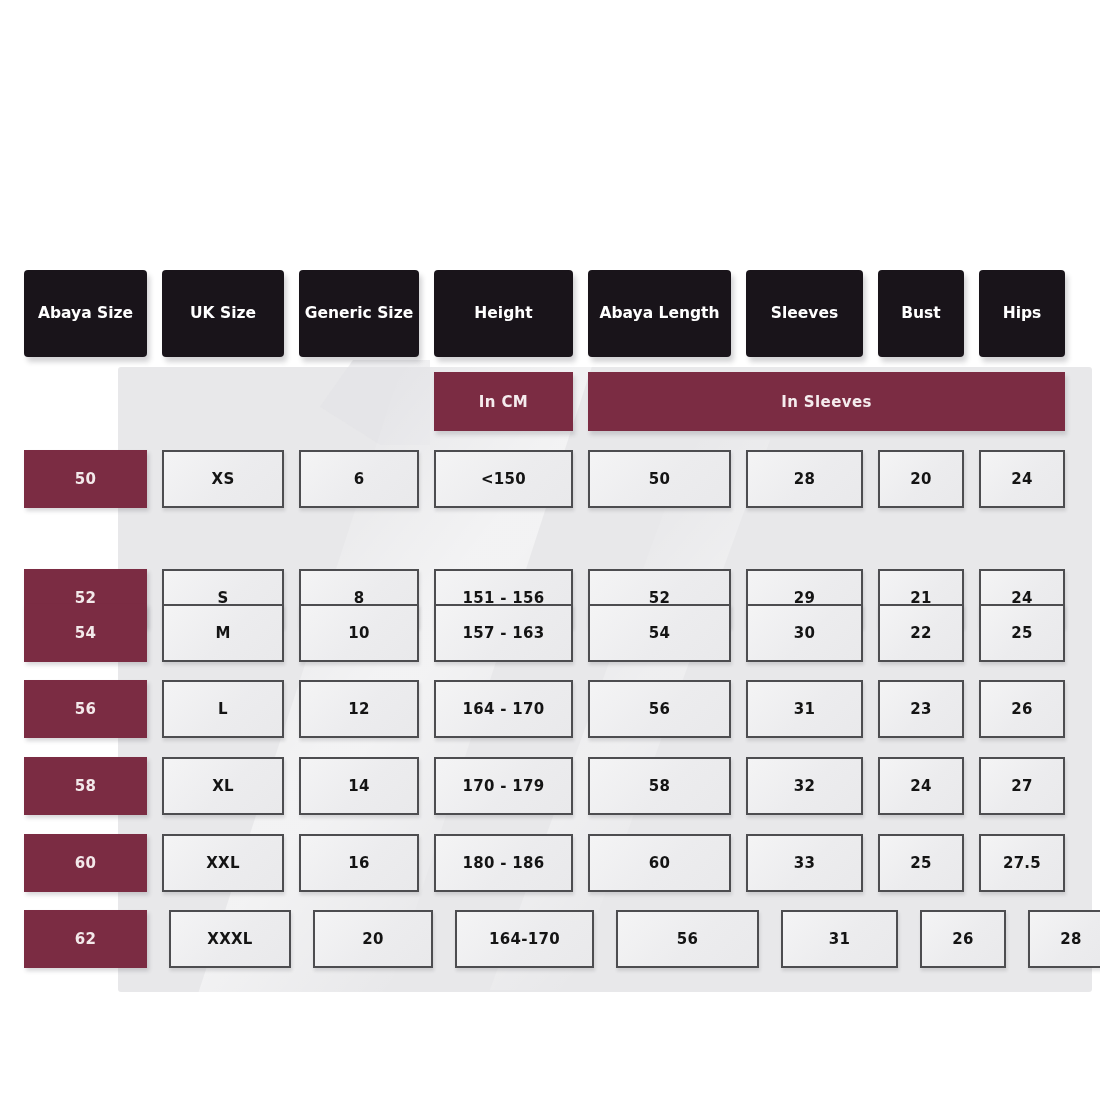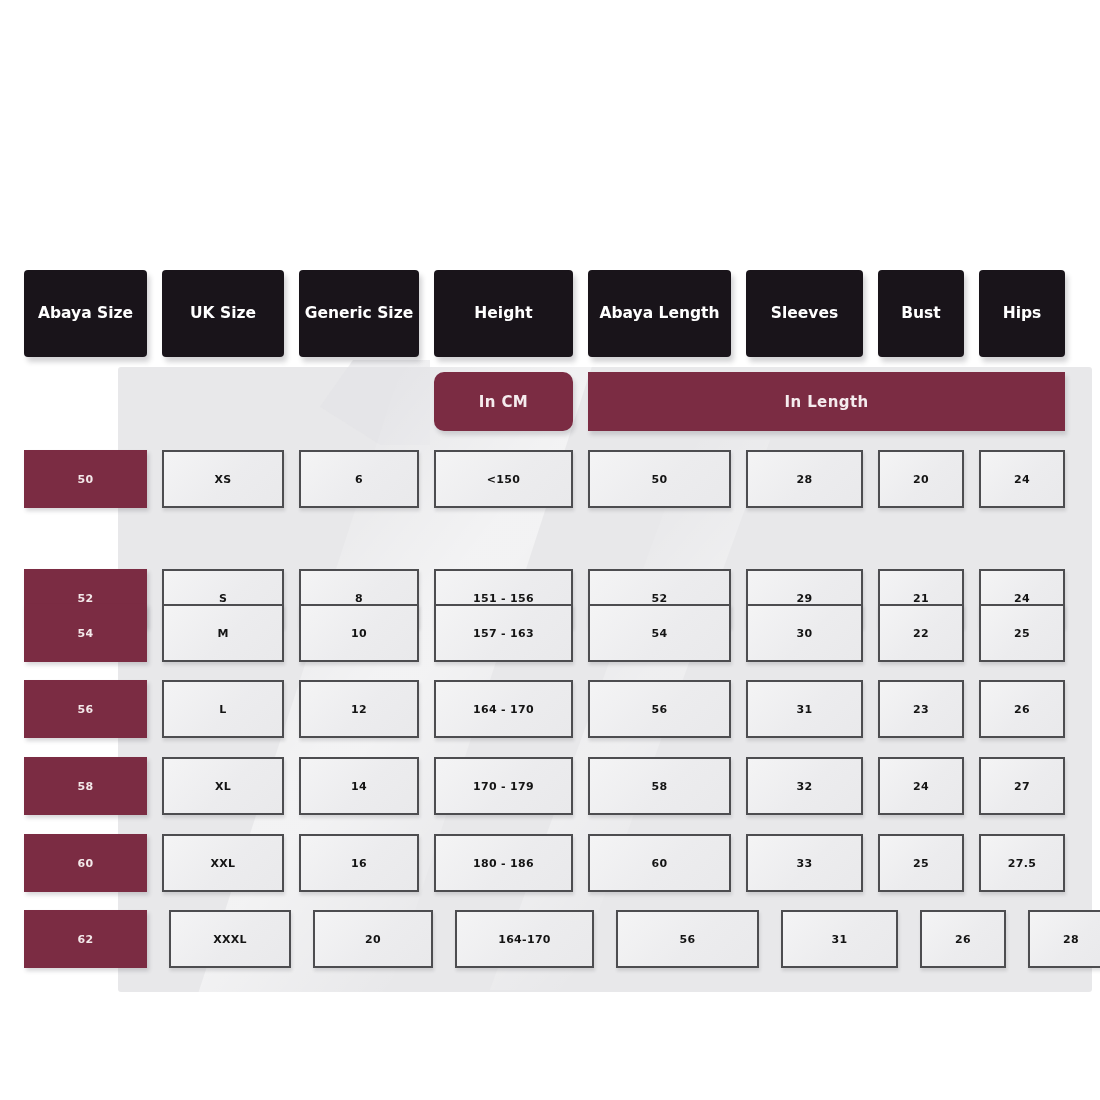--- a/index.html
+++ b/index.html
@@ -87,29 +87,29 @@
     background: #7b2c43;
     color: #f5ecee;
     display: flex;
     align-items: center;
     justify-content: center;
     font-weight: bold;
     font-size: 15px;
     letter-spacing: 0.4px;
     box-shadow: 2px 4px 4px rgba(60,60,70,0.18);
   }
-  .unit-cm { grid-column: 4; border-radius: 10px; }
+  .unit-cm { grid-column: 4; }
   .unit-inches { grid-column: 5 / span 4; }
 
   .cell {
     display: flex;
     align-items: center;
     justify-content: center;
     font-weight: bold;
-    font-size: 11px;
+    font-size: 15px;
     letter-spacing: 0.3px;
     box-sizing: border-box;
   }
   .maroon-cell {
     background: #7b2c43;
     color: #f3e9ea;
     box-shadow: 2px 3px 4px rgba(60,60,70,0.20);
   }
   .box-cell {
     background: linear-gradient(135deg, #f4f4f5 0%, #ececee 55%, #e9e9eb 100%);
@@ -134,21 +134,21 @@
     <div class="hdr">Generic Size</div>
     <div class="hdr">Height</div>
     <div class="hdr">Abaya Length</div>
     <div class="hdr">Sleeves</div>
     <div class="hdr">Bust</div>
     <div class="hdr">Hips</div>
   </div>
 
   <div class="grid-row unit-row">
     <div class="unit-bar unit-cm">In CM</div>
-    <div class="unit-bar unit-inches">In Length</div>
+    <div class="unit-bar unit-inches">In Sleeves</div>
   </div>
 
   <div class="grid-row r0">
     <div class="cell maroon-cell">50</div>
     <div class="cell box-cell">XS</div>
     <div class="cell box-cell">6</div>
     <div class="cell box-cell">&lt;150</div>
     <div class="cell box-cell">50</div>
     <div class="cell box-cell">28</div>
     <div class="cell box-cell">20</div>

